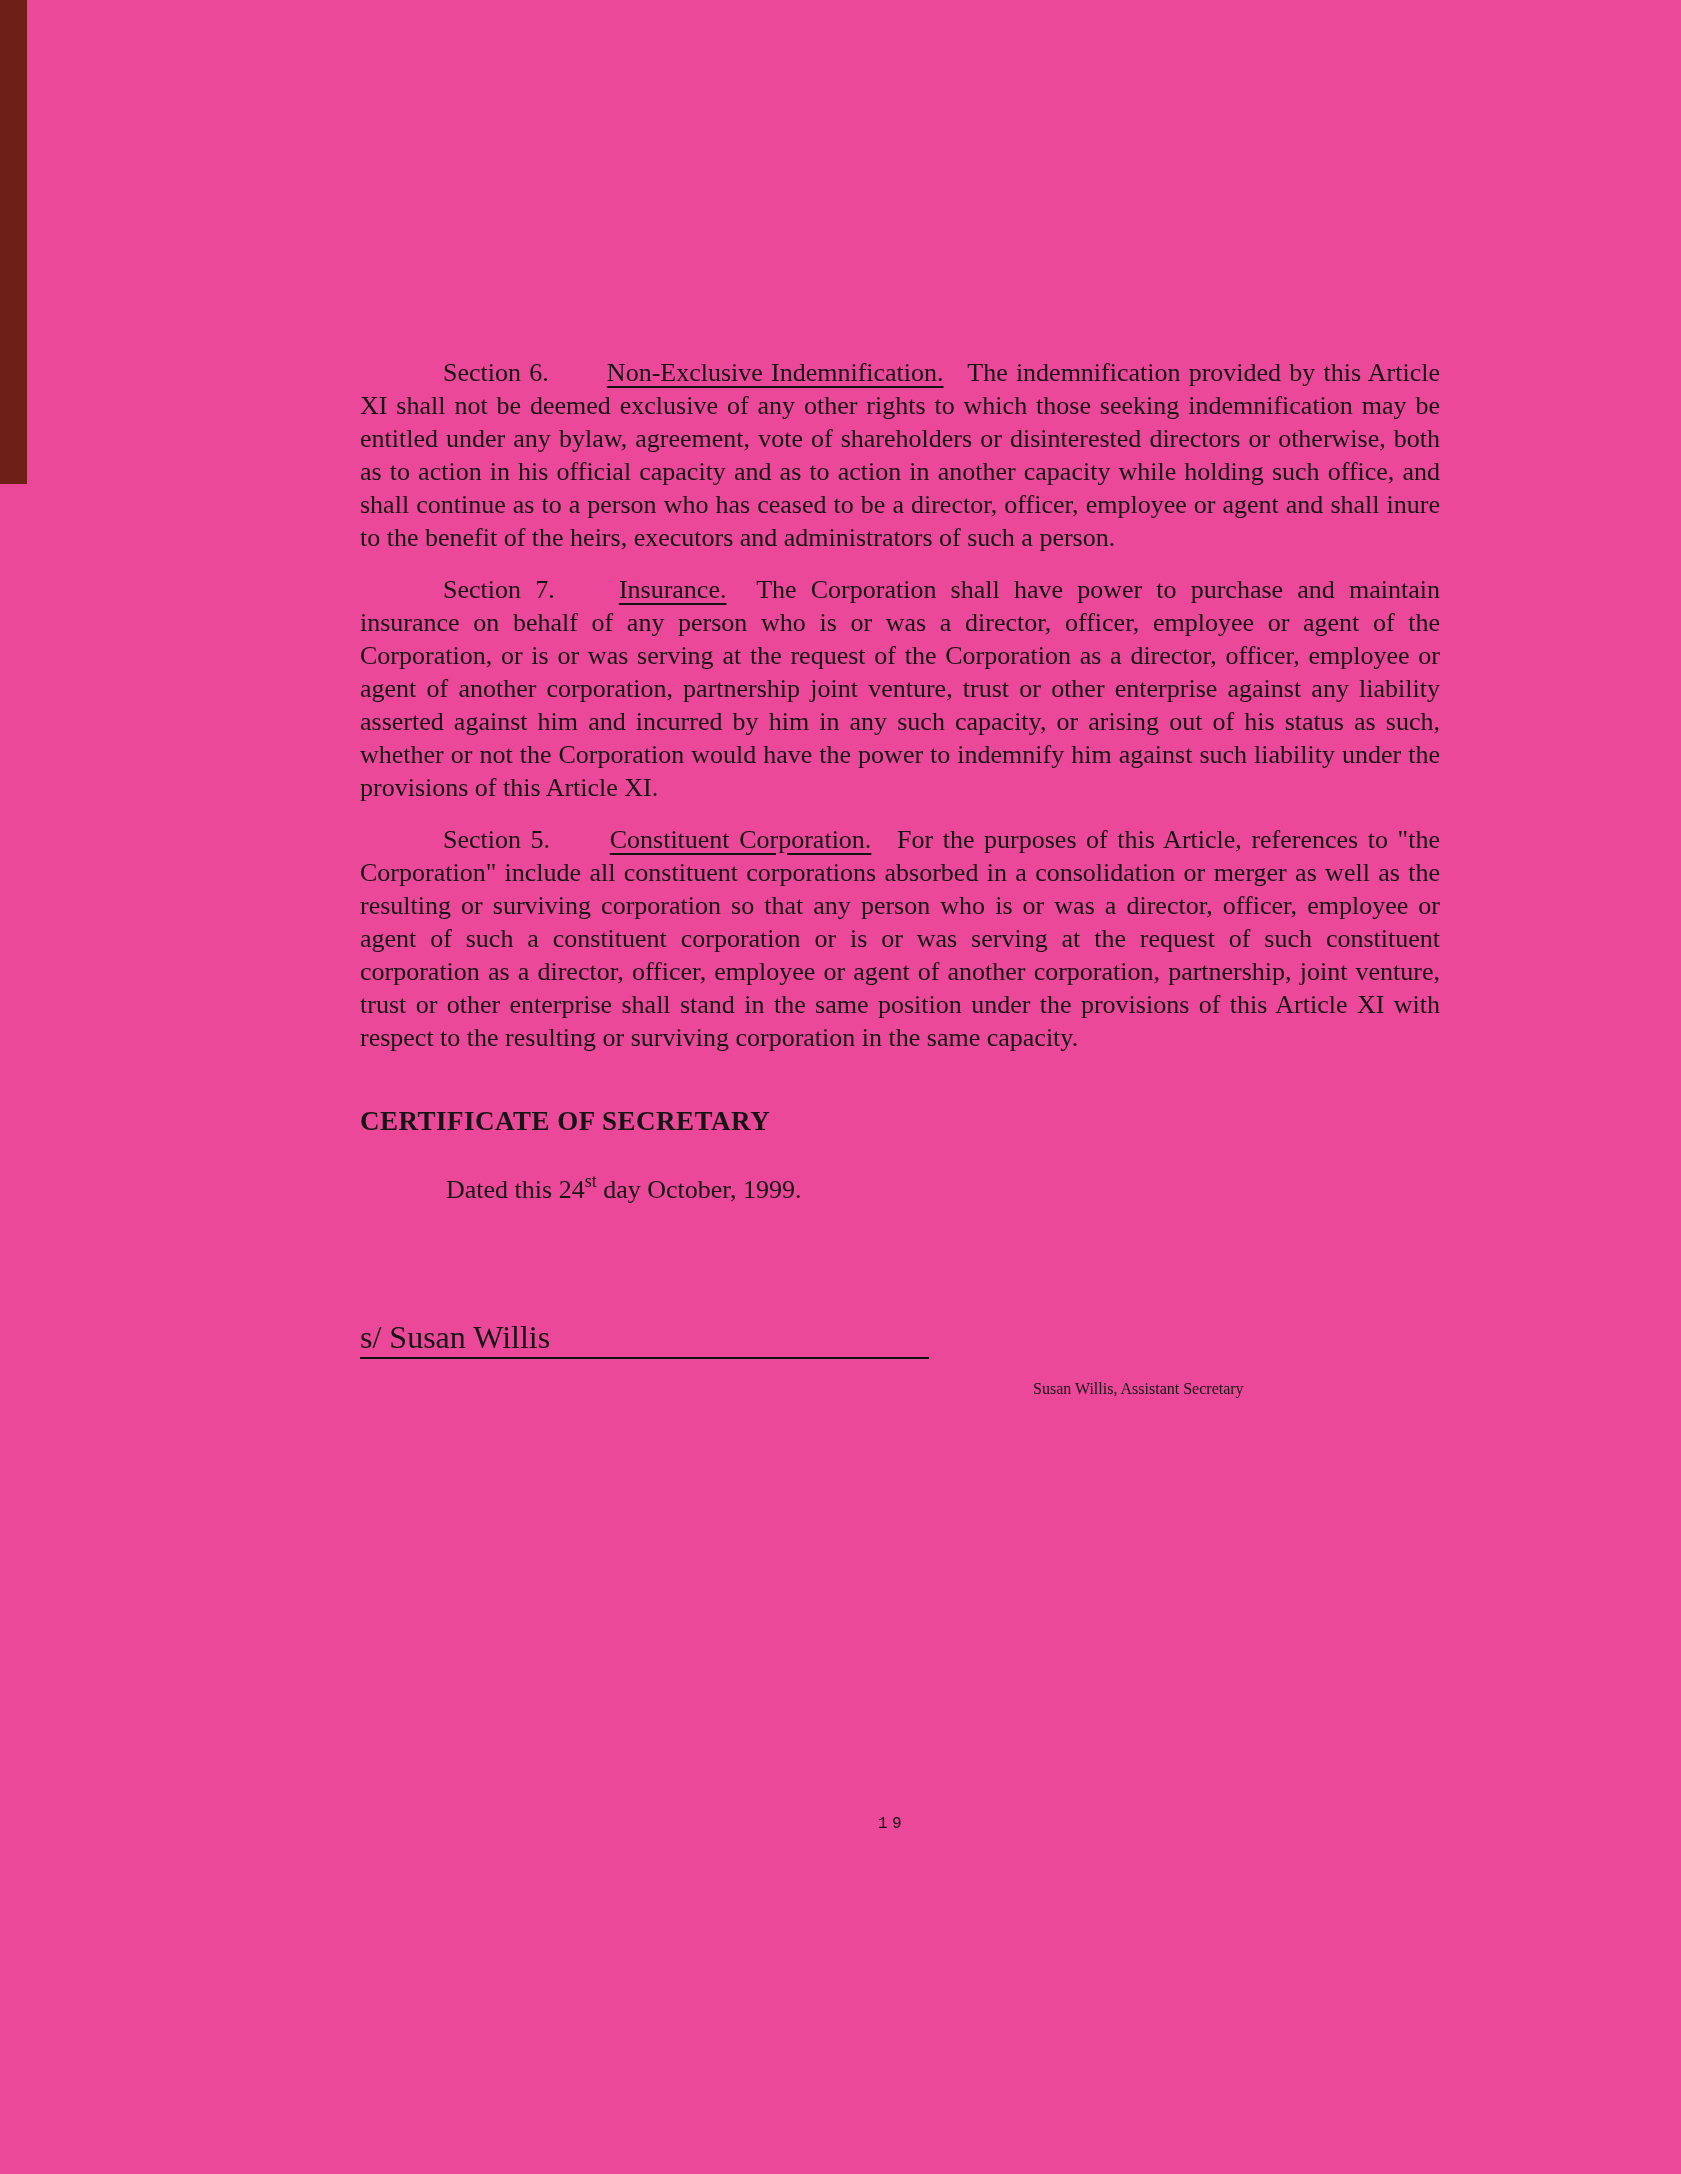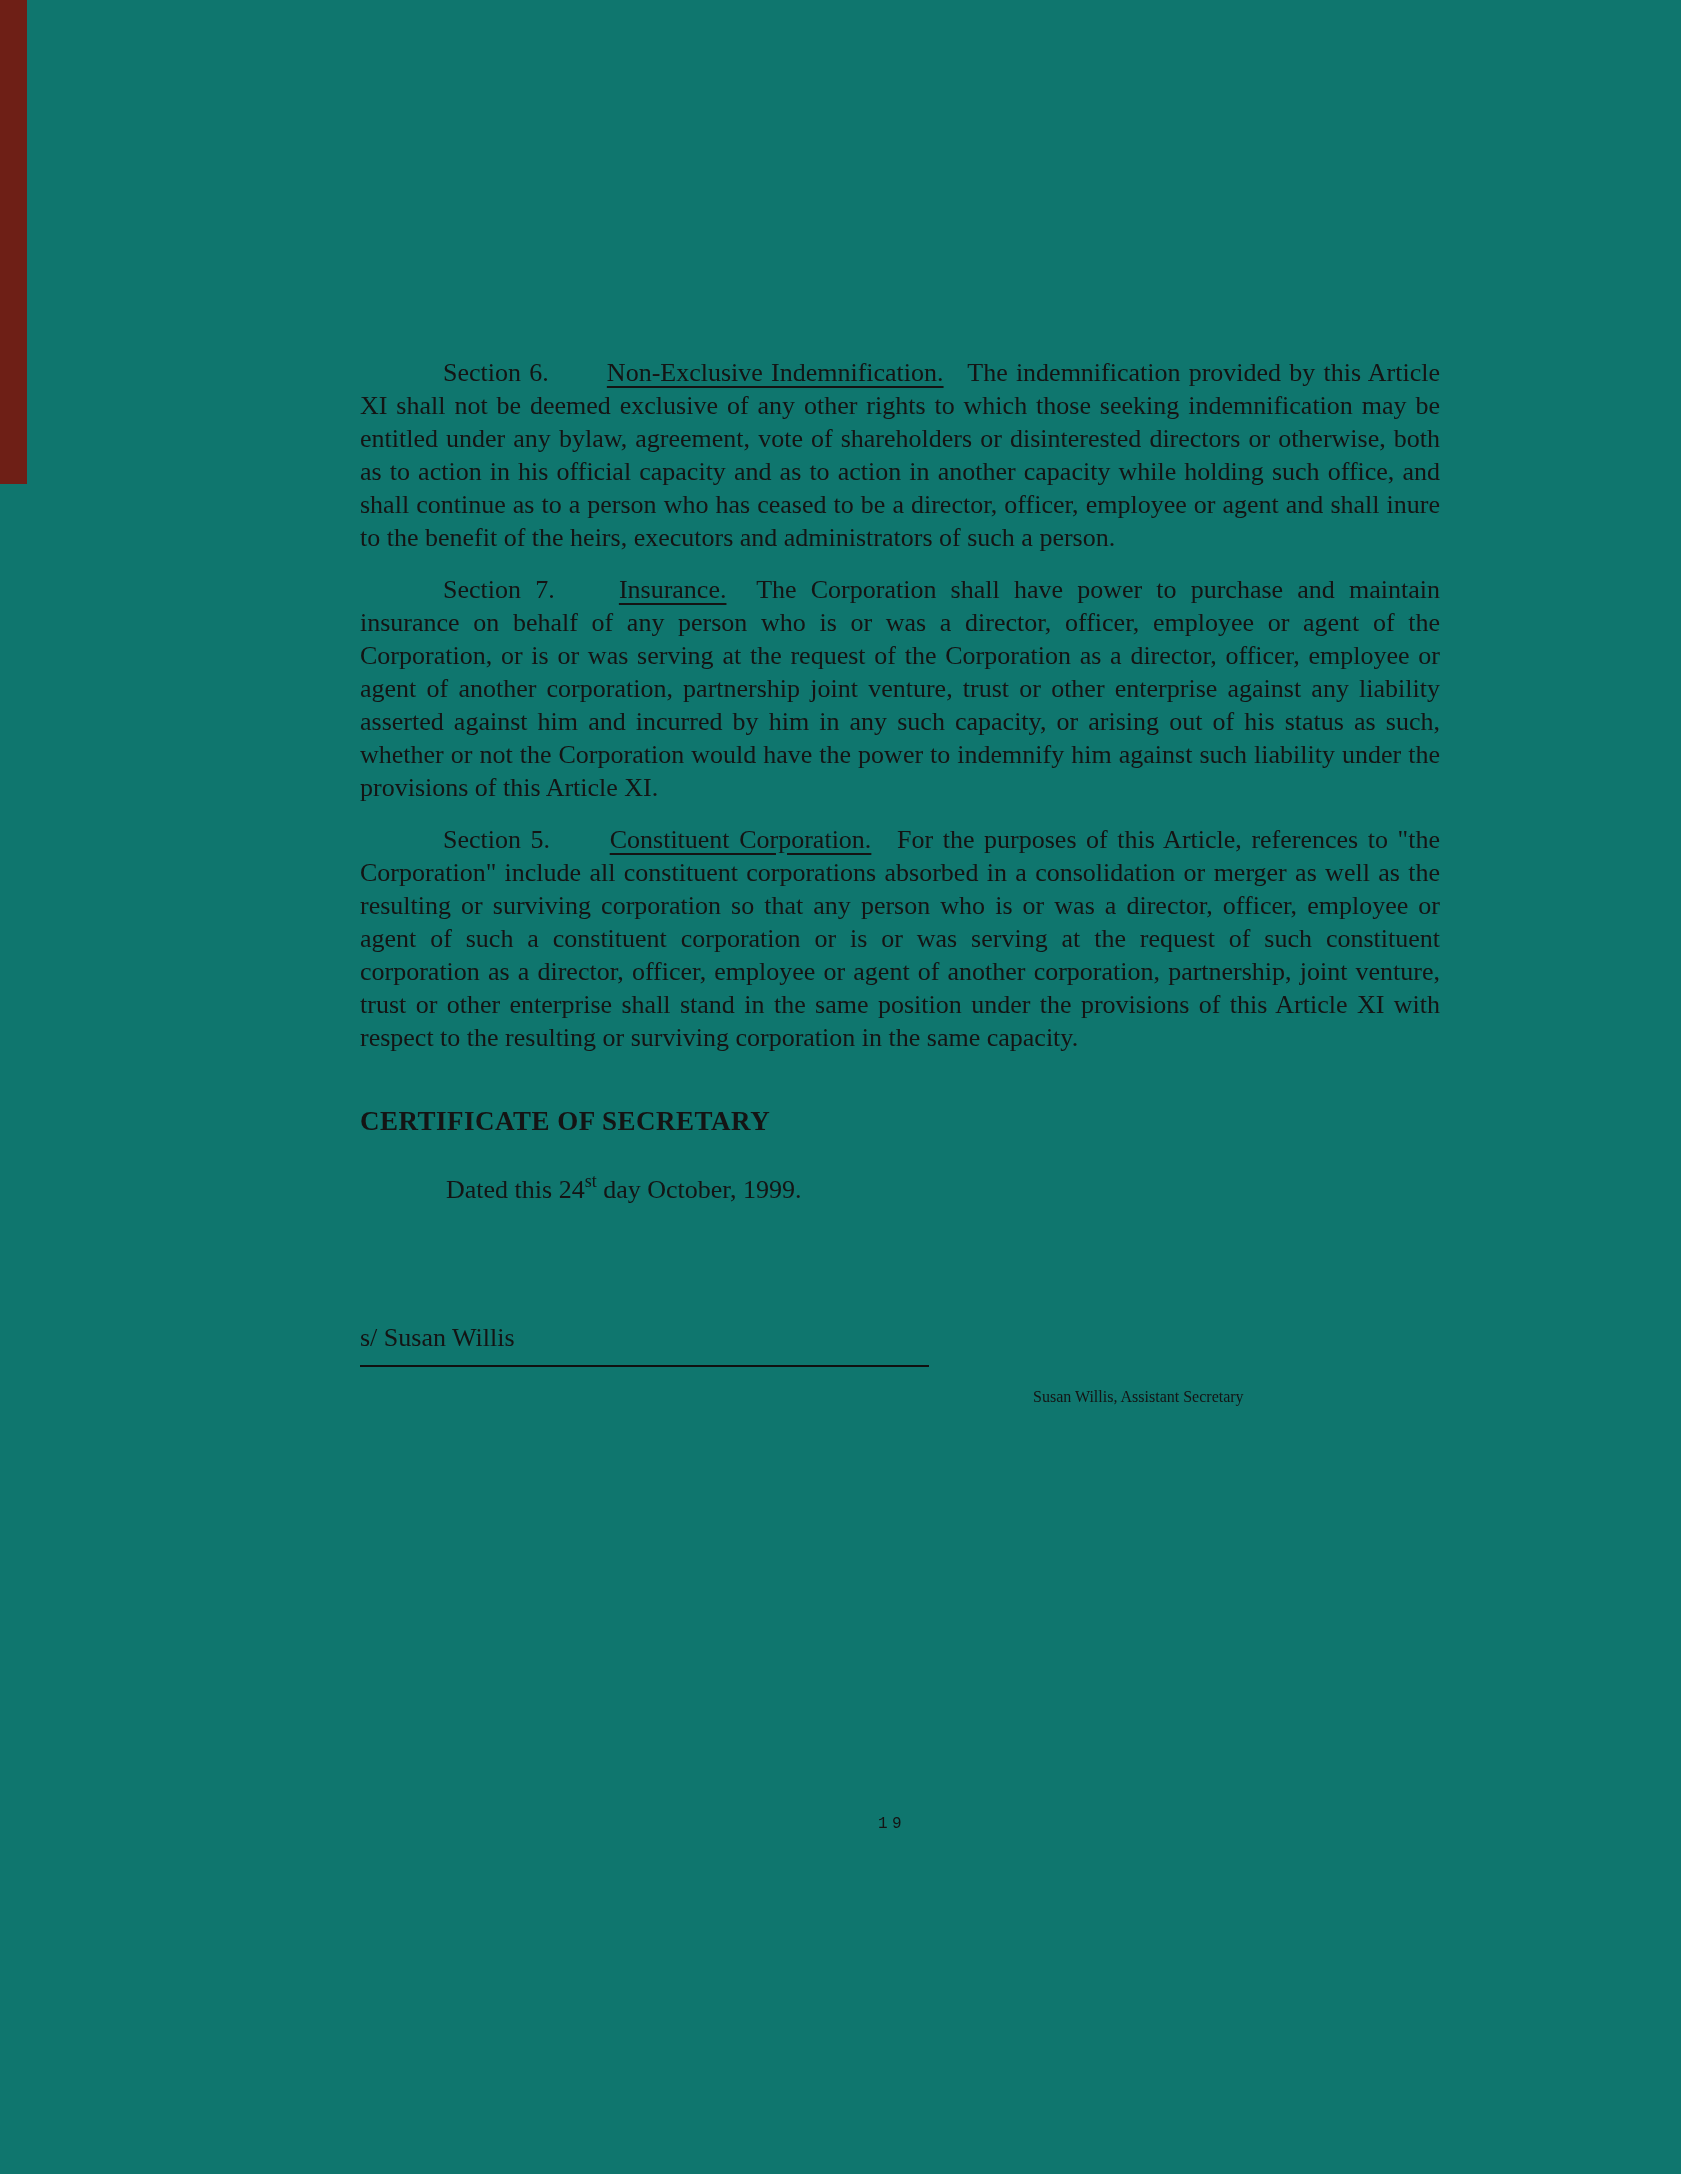--- a/index.html
+++ b/index.html
@@ -4,21 +4,21 @@
 <style>
   html, body {
     margin: 0;
     padding: 0;
     background: #ffffff;
   }
   .page {
     position: relative;
     width: 1681px;
     height: 2175px;
-    background: #0f766e;
+    background: #ec4899;
     font-family: "Liberation Serif", "DejaVu Serif", serif;
     color: #141414;
     overflow: hidden;
   }
   
   .edge-strip {
     position: absolute;
     left: 0;
     top: 0;
     width: 27px;
@@ -68,22 +68,22 @@
   }
   .sup {
     position: relative;
     top: -10.8px;
     font-size: 18px;
   }
   .sig-line {
     margin-top: 113px;
     width: 569px;
     border-bottom: 2.7px solid #101010;
-    padding-bottom: 12px;
-    font-size: 26px;
+    padding-bottom: 4px;
+    font-size: 32px;
     line-height: 31px;
   }
   .signatory {
     margin-top: 14.4px;
     margin-left: 673px;
     font-size: 16px;
     line-height: 32px;
   }
   .page-number {
     position: absolute;

